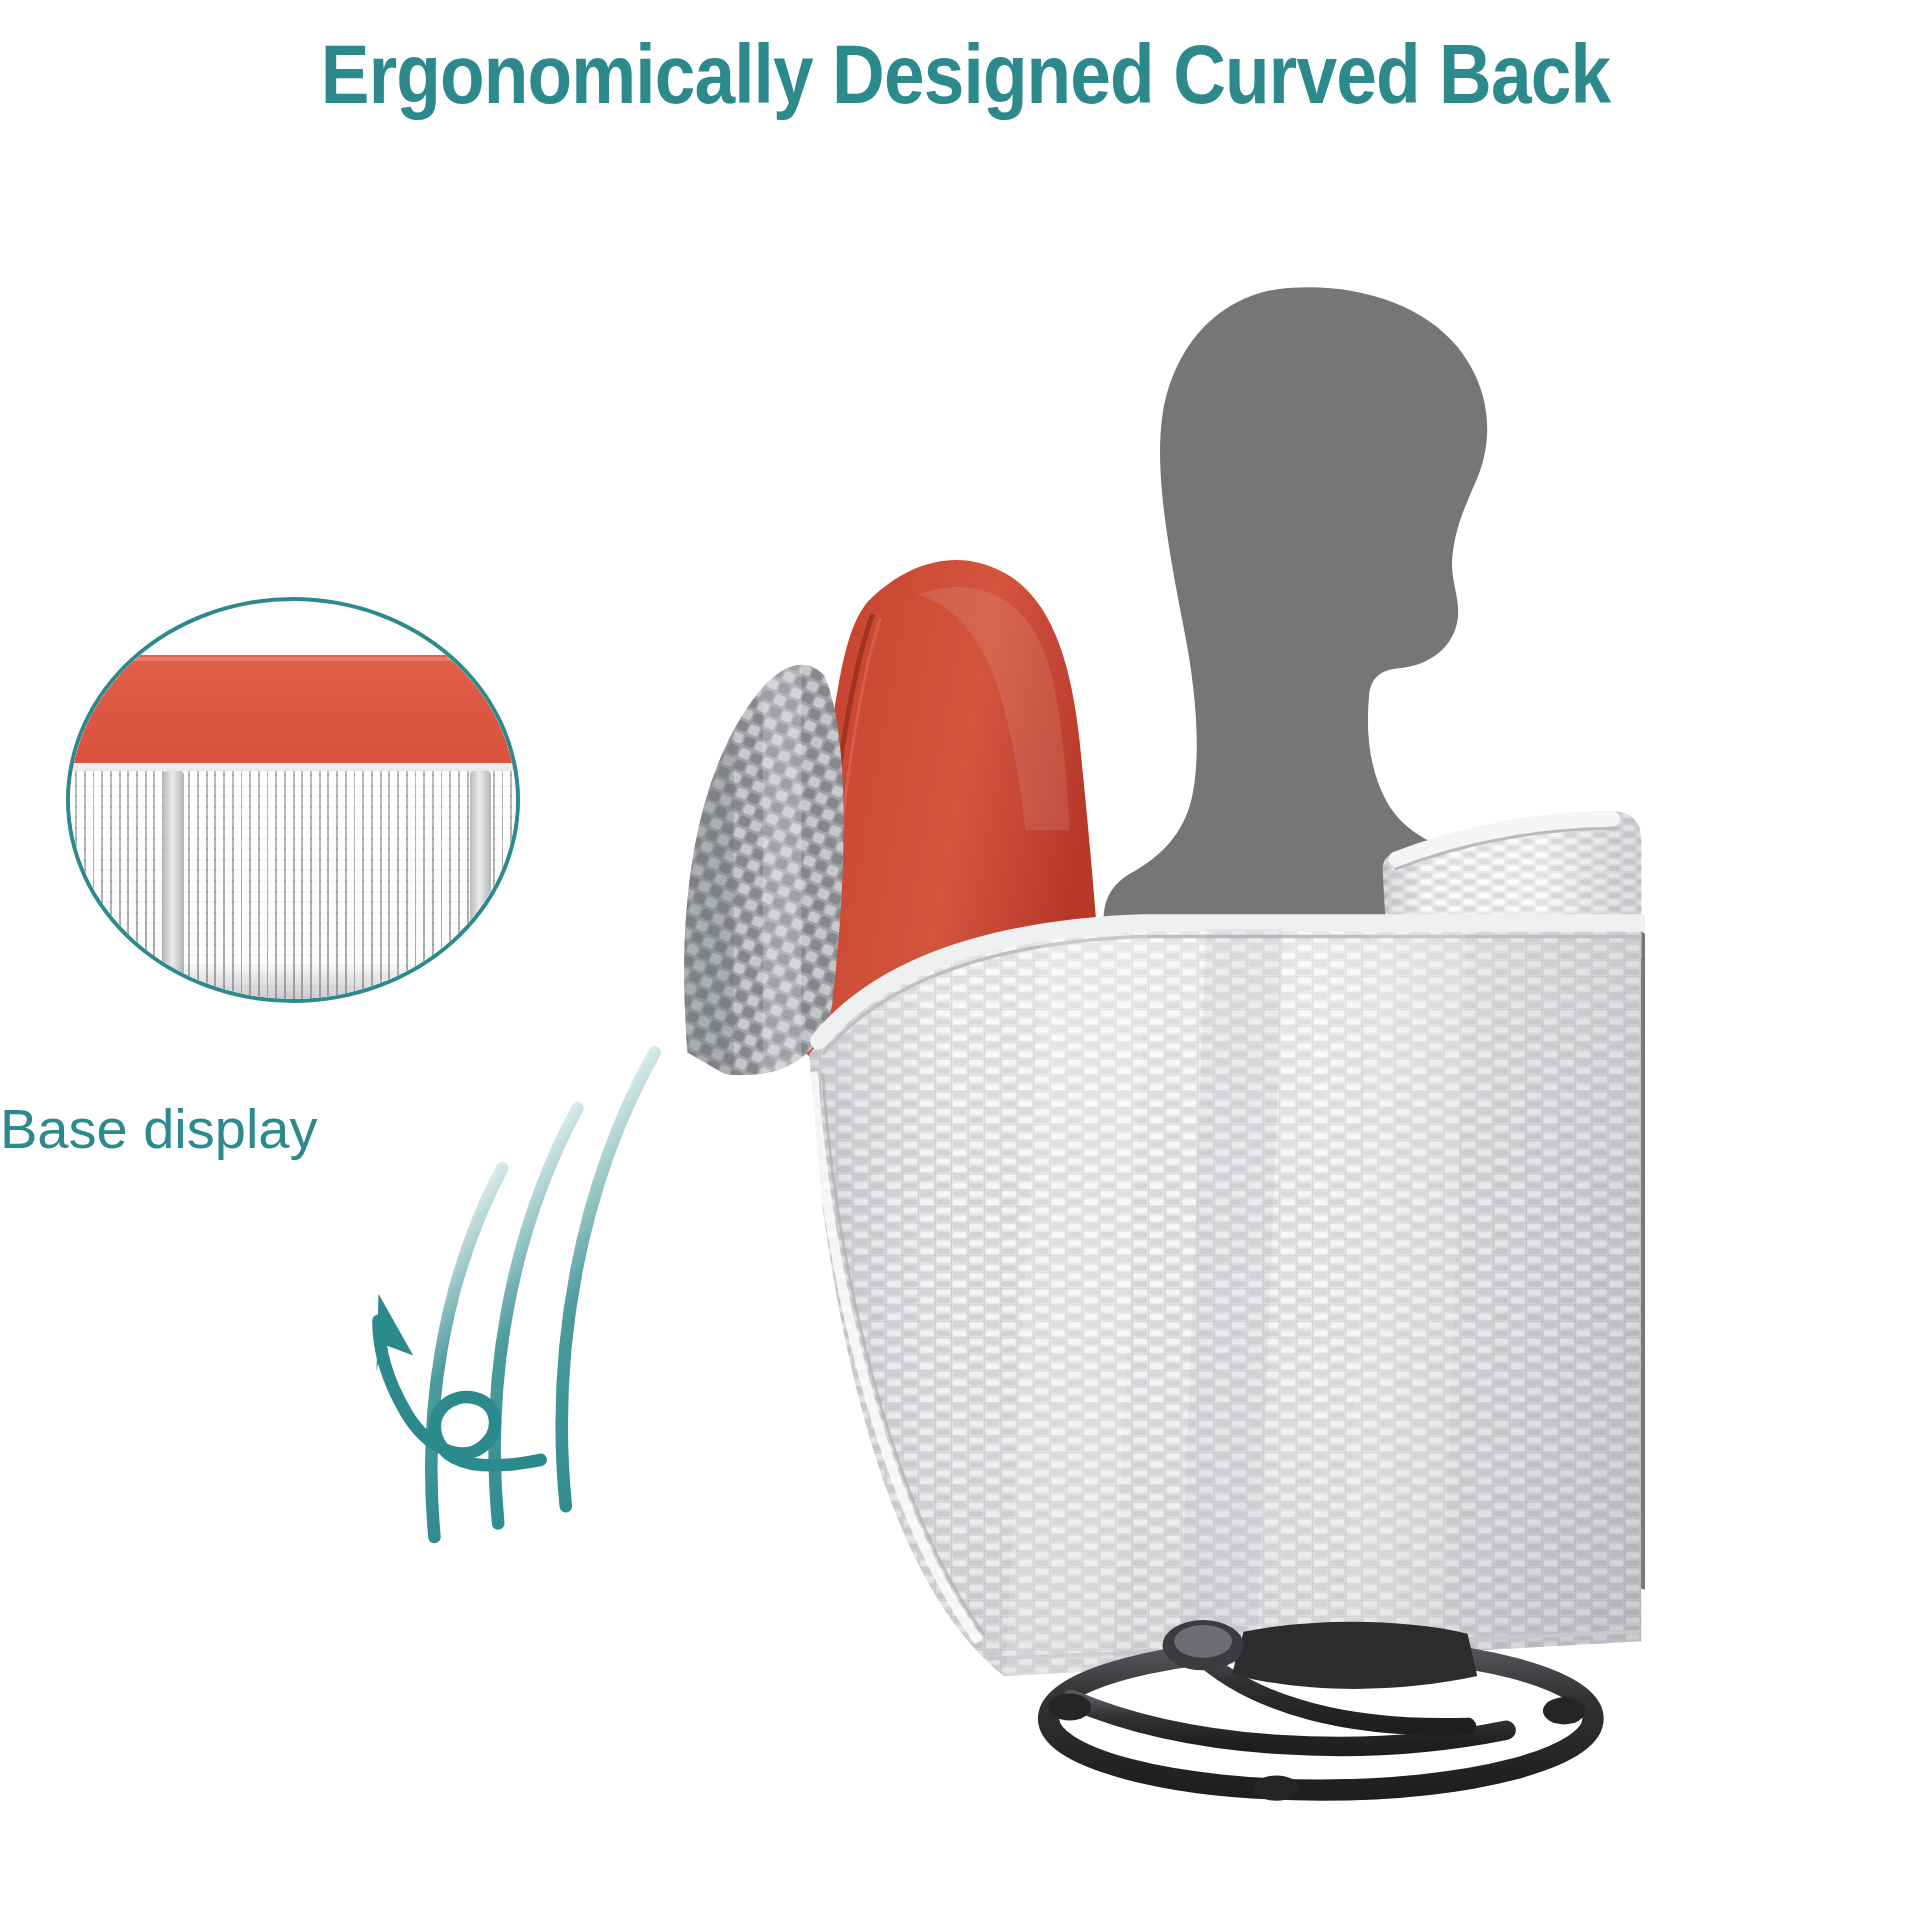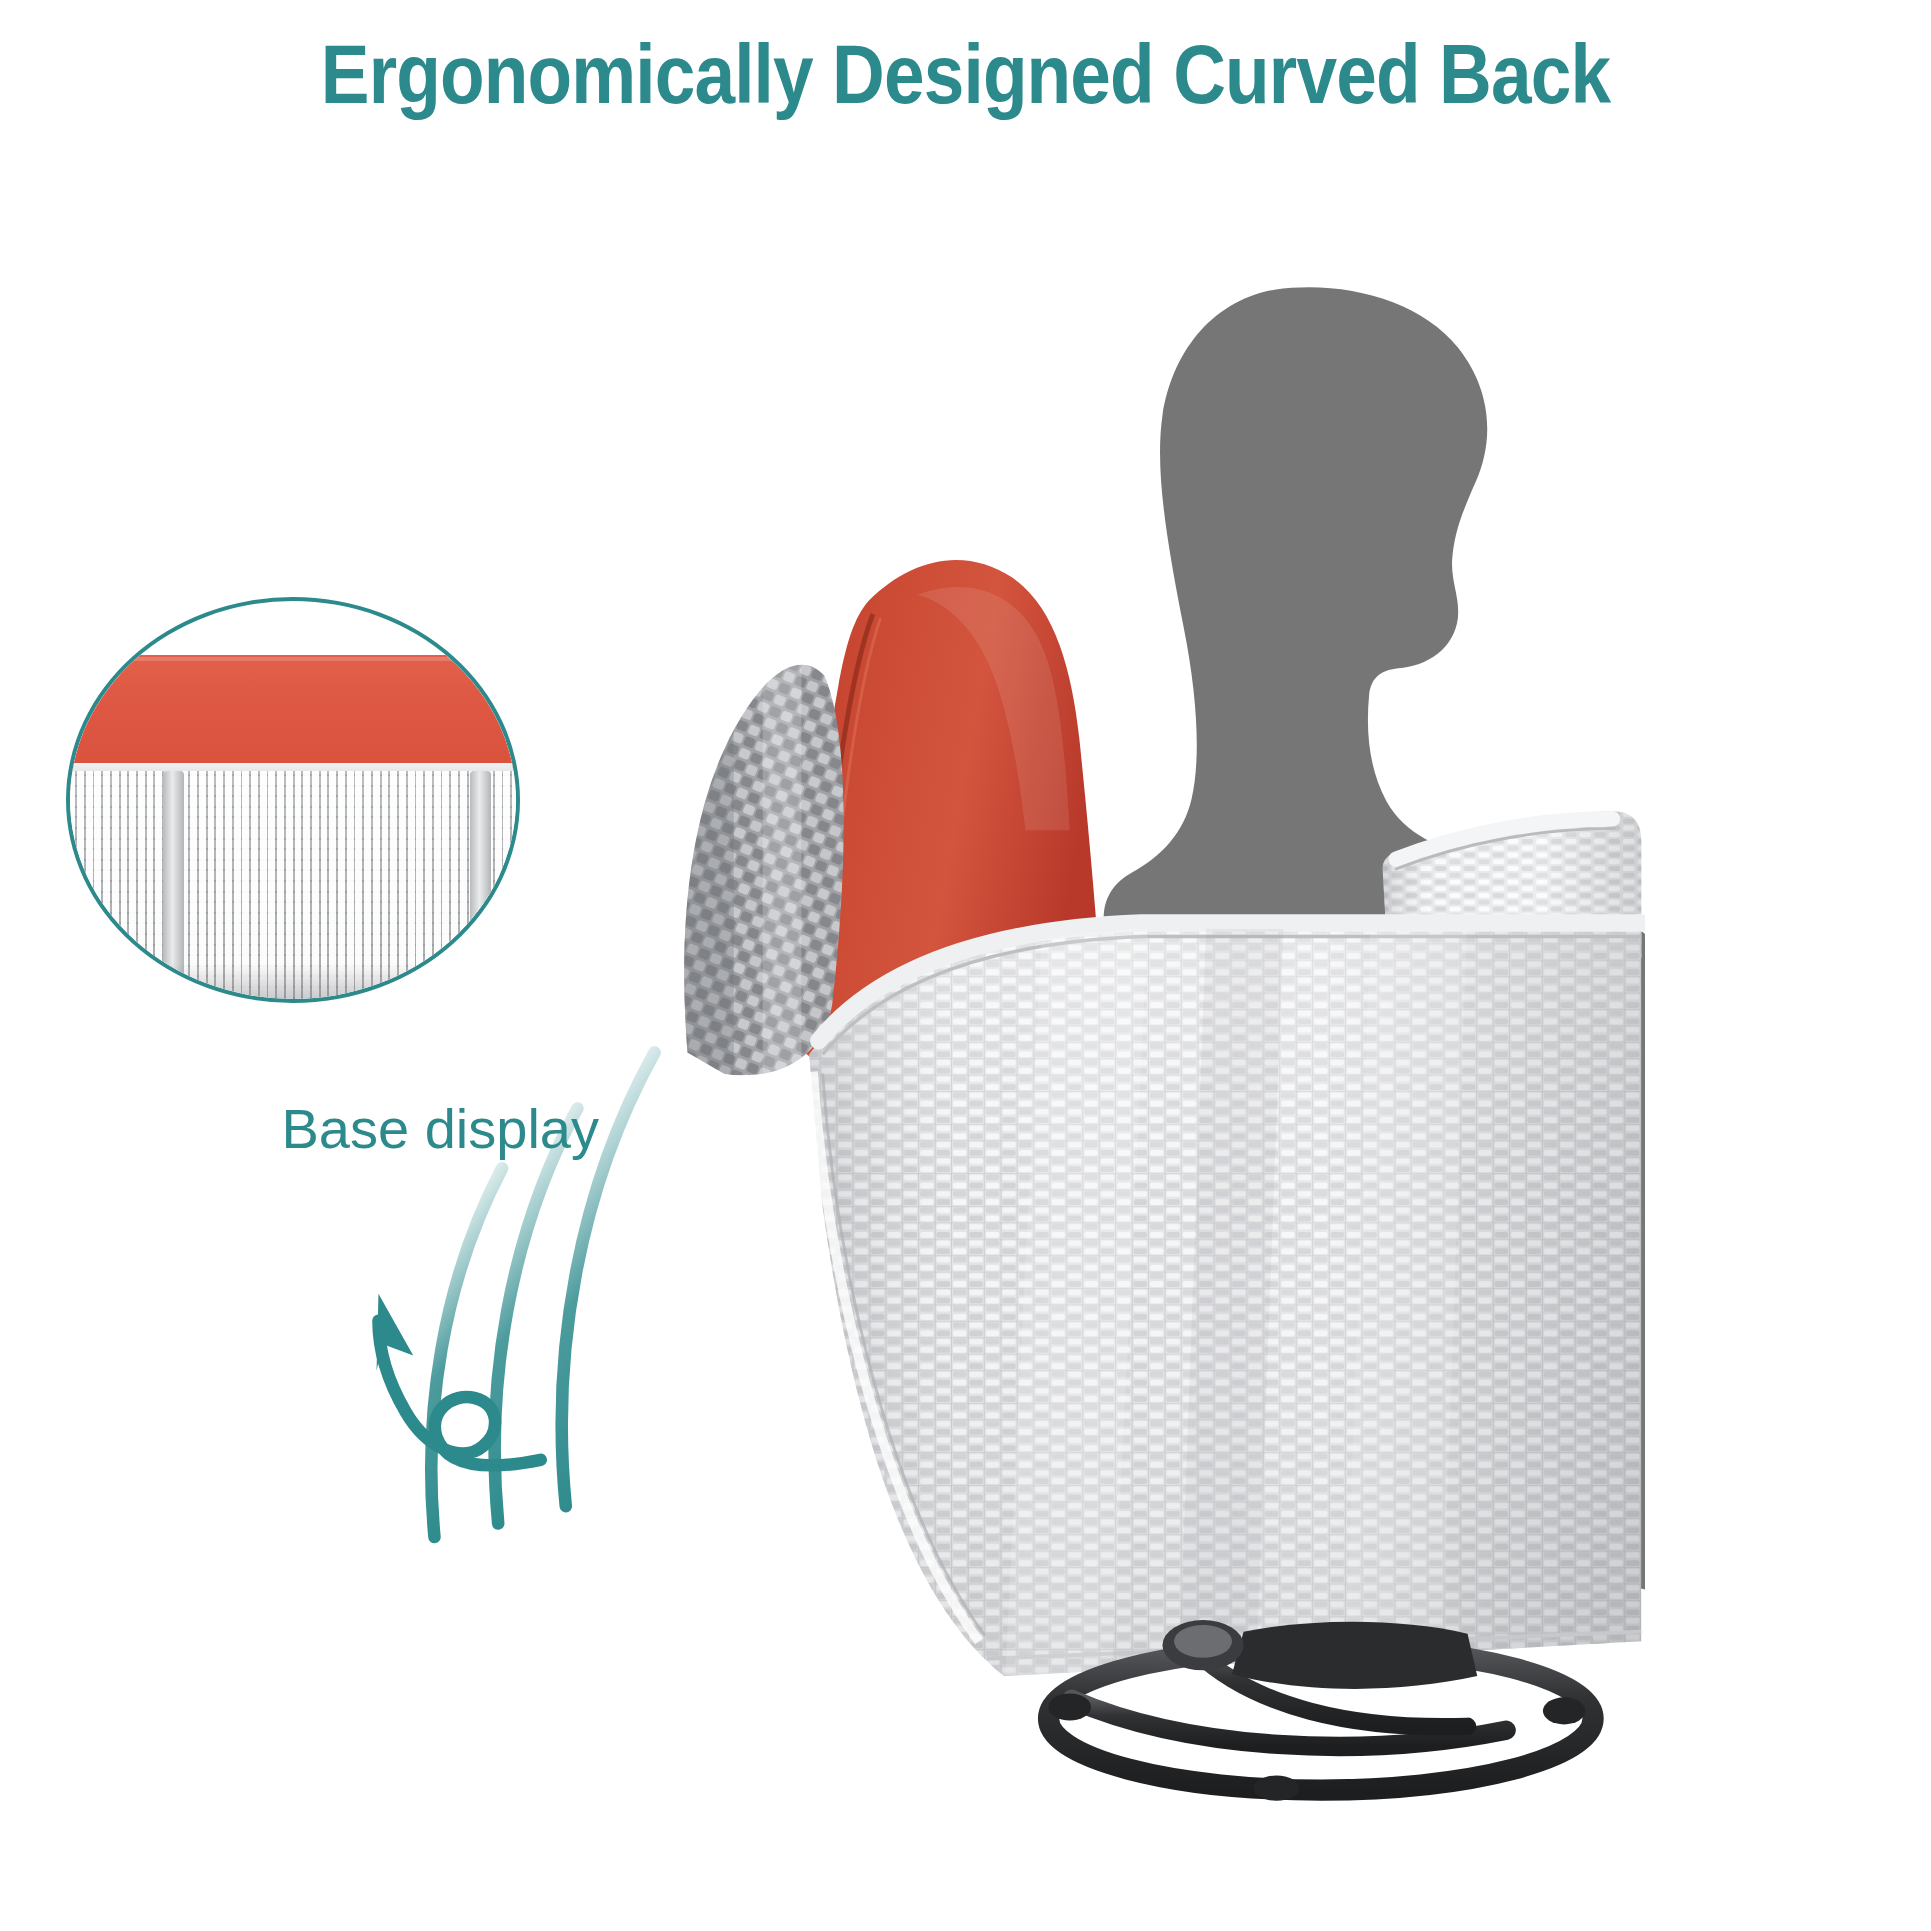--- a/index.html
+++ b/index.html
@@ -98,25 +98,24 @@
   .inset-post.left  { left: 93px; }
   .inset-post.right { left: 400px; }
   .inset-shadow-bottom{
     position:absolute; left:-19.3px; bottom:-5.8px; width:502px; height:42px;
     background:linear-gradient(180deg, rgba(150,152,155,0) 0%, rgba(120,122,126,0.45) 100%);
   }
   .inset-label {
     position: absolute;
     left: 0; top: 1096px;
     width: 579px;
-    text-align: right;
+    text-align: left;
     font-size: 56px;
     color: #2d8a8c;
     font-weight: normal;
-    padding-left: 20px;
   }
 
   
   .scene { position:absolute; left:0; top:0; width:1931px; height:1931px; }
   .scene svg { position:absolute; left:0; top:0; }
 
   
 </style>
 </head>
 <body>

